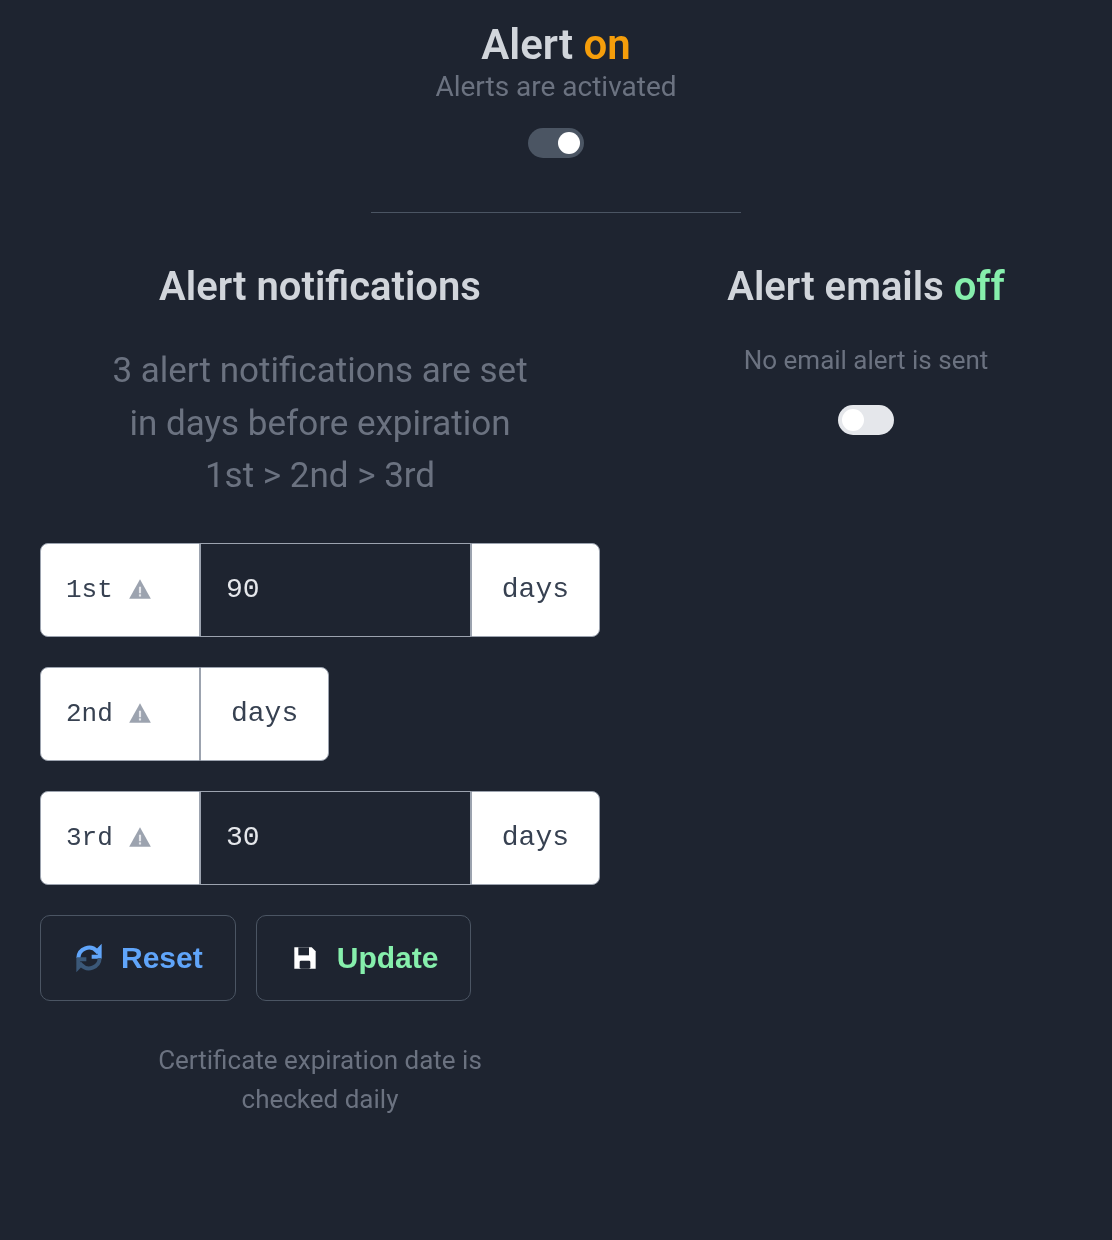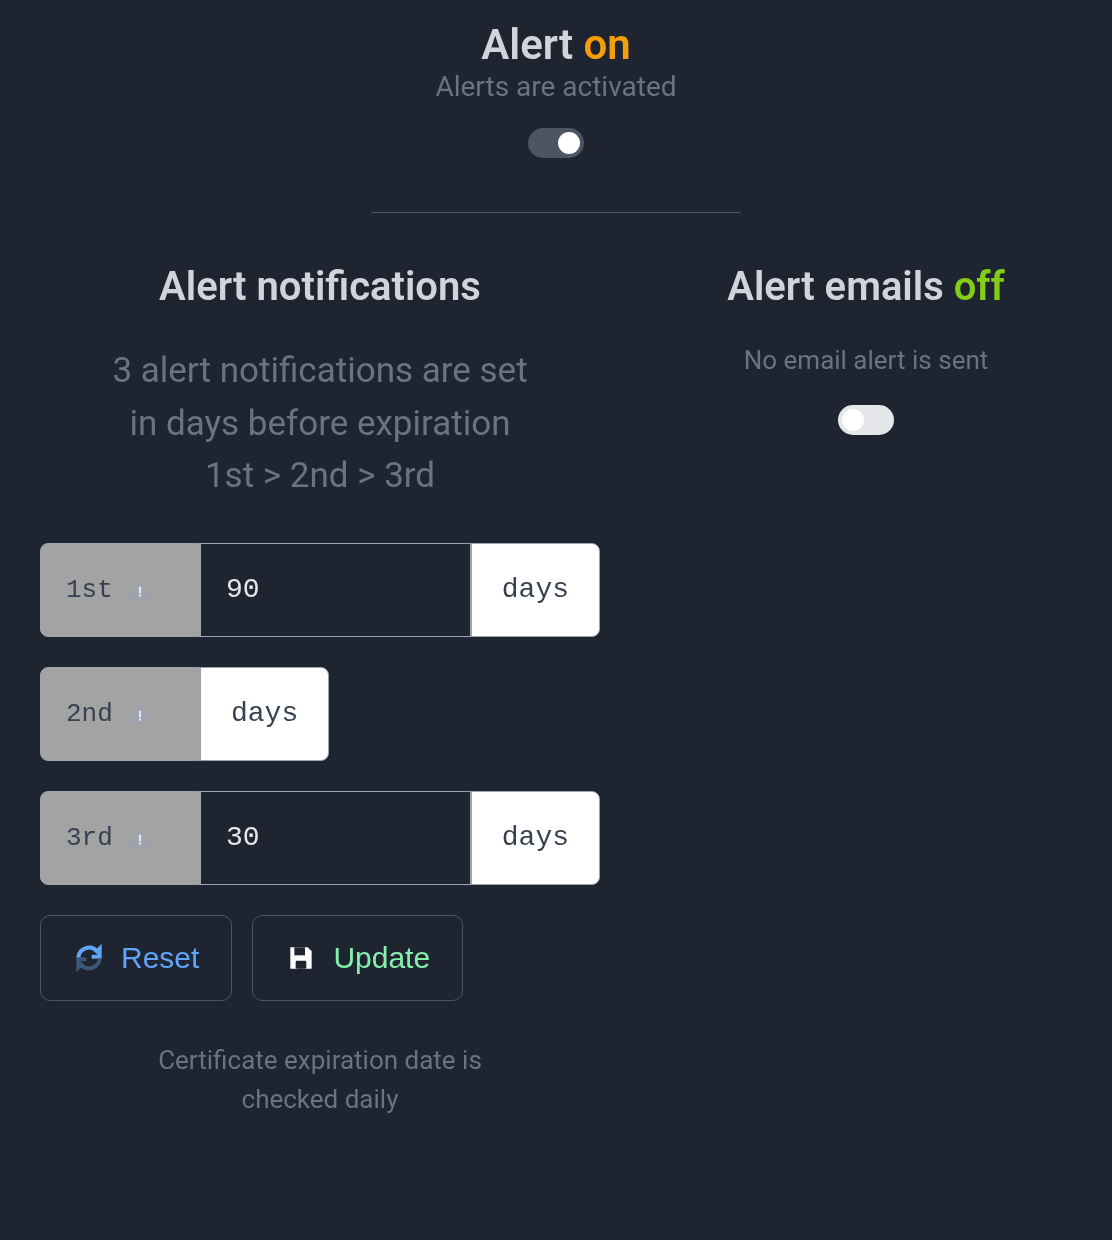--- a/index.html
+++ b/index.html
@@ -81,36 +81,36 @@
       flex: 1;
     }
     .section-title {
       font-size: 40px;
       font-weight: 600;
       color: #d1d5db;
       text-align: center;
       margin-bottom: 35px;
     }
     .section-title .status {
-      color: #84cc16;
+      color: #86efac;
     }
     .section-sub {
       font-size: 35px;
       color: #6b7280;
       text-align: center;
       line-height: 1.5;
       margin-bottom: 40px;
     }
     .input-row {
       display: flex;
       margin-bottom: 30px;
       height: 94px;
     }
     .input-label {
-      background-color: #a3a3a3;
+      background-color: #ffffff;
       color: #374151;
       font-family: "Courier New", monospace;
       font-size: 26px;
       padding: 0 25px;
       display: flex;
       align-items: center;
       gap: 12px;
       border-radius: 8px 0 0 8px;
       width: 160px;
       border: 1px solid #9ca3af;
@@ -145,21 +145,21 @@
       display: flex;
       gap: 20px;
       margin-bottom: 40px;
     }
     .btn {
       background-color: transparent;
       border: 1px solid #4b5563;
       border-radius: 10px;
       padding: 25px 32px;
       font-size: 30px;
-      font-weight: 400;
+      font-weight: 700;
       cursor: pointer;
       display: flex;
       align-items: center;
       gap: 16px;
     }
     .btn-reset {
       color: #60a5fa;
     }
     .btn-update {
       color: #86efac;

